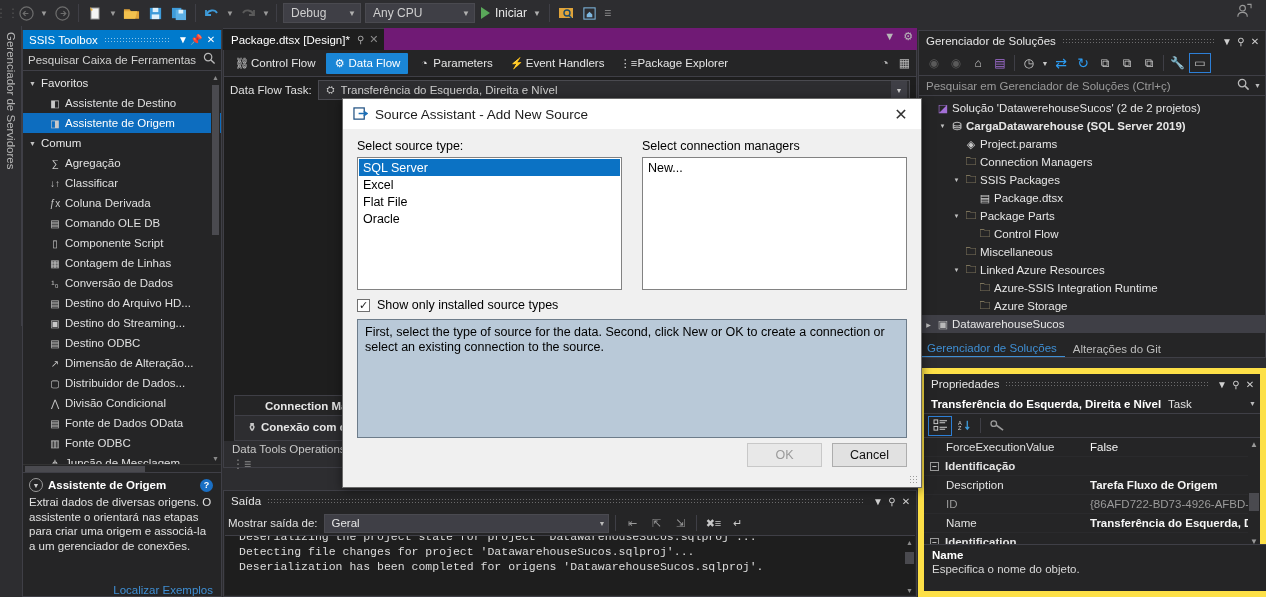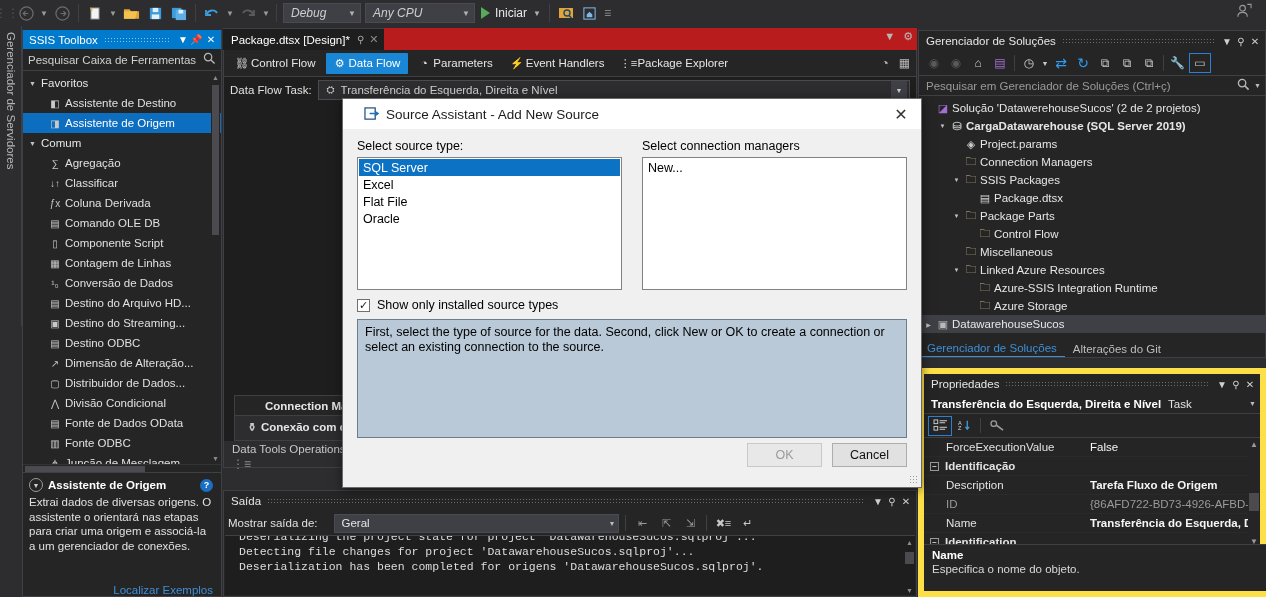--- a/index.html
+++ b/index.html
@@ -17,21 +17,21 @@
   .toolbar{
     position:absolute;left:0;top:0;width:1266px;height:26px;
     background:#2d2d30;display:flex;align-items:center;
   }
   .tb-grip{width:14px;height:26px;display:flex;align-items:center;justify-content:center;color:#555;}
   .tb-btn{width:24px;height:22px;display:flex;align-items:center;justify-content:center;}
   .tb-caret{width:12px;height:22px;display:flex;align-items:center;justify-content:center;color:#9a9a9a;font-size:8px;}
   .tb-sep{width:1px;height:18px;background:#3f3f46;margin:0 4px;}
   .tb-combo{
     height:20px;background:#3f3f46;border:1px solid #4a4a50;color:#cfcfcf;
-    display:flex;align-items:center;padding:0 4px 0 7px;margin:0 2px;font-size:12px;font-style:italic;
+    display:flex;align-items:center;padding:0 4px 0 7px;margin:0 2px;font-size:12px;
   }
   .tb-combo .cv{flex:1;white-space:nowrap;}
   .tb-combo .cc{margin-left:8px;font-size:8px;color:#b0b0b0;}
   .tb-run{display:flex;align-items:center;padding:0 4px;color:#e8e8e8;font-size:12px;}
   .tb-run .tri{
     width:0;height:0;border-left:9px solid #5aa85a;border-top:6px solid transparent;
     border-bottom:6px solid transparent;margin-right:5px;
   }
   .acct{position:absolute;right:14px;top:3px;color:#9a9a9a;font-size:13px;}
 
@@ -92,21 +92,21 @@
     width:13px;height:13px;border-radius:50%;background:#1a6fc4;color:#fff;font-size:9px;
     display:flex;align-items:center;justify-content:center;font-weight:bold;
   }
   .tbx-desc .db{font-size:11.5px;color:#e0e0e0;line-height:14.5px;}
   .tbx-link{text-align:right;color:#3f8fd4;font-size:11.5px;padding:4px 8px 0 0;}
 
   
   .doc{
     position:absolute;left:223px;top:28px;width:694px;height:440px;background:#2d2d30;
   }
-  .doctabs{height:22px;display:flex;align-items:center;background:#b91c1c;position:relative;}
+  .doctabs{height:22px;display:flex;align-items:center;background:#701a75;position:relative;}
   .doctab{
     height:22px;background:#1e1e1e;color:#fff;font-size:11.5px;display:flex;align-items:center;
     padding:0 4px 0 8px;border-top:1px solid #3f3f46;
   }
   .doctab .pin{margin:0 5px 0 7px;color:#aaa;font-size:10px;}
   .doctab .x{color:#8a8a8a;font-size:11px;margin-right:2px;}
   .doctabs .right{position:absolute;right:4px;top:2px;display:flex;gap:8px;color:#b8b8b8;font-size:11px;}
 
   .designer{
     position:absolute;left:0;top:22px;width:694px;height:418px;background:#1e1e1e;
@@ -159,21 +159,21 @@
   .outpane{
     position:absolute;left:223px;top:490px;width:694px;height:107px;
     background:#252526;border:1px solid #3f3f46;
   }
   .out-head{height:20px;display:flex;align-items:center;padding:0 3px 0 7px;color:#e6e6e6;font-size:11.5px;}
   .out-head .t{white-space:nowrap;}
   .out-head .dots{flex:1;height:6px;margin:0 6px;
     background-image:radial-gradient(rgba(180,180,180,.5) 0.7px, transparent 0.8px);background-size:3px 3px;}
   .out-head .ic{width:14px;text-align:center;font-size:10px;color:#d0d0d0;cursor:pointer;}
   .out-bar{height:24px;display:flex;align-items:center;padding:0 4px;gap:4px;}
-  .out-bar .ol{font-size:11.5px;color:#e0e0e0;margin-right:13px;white-space:nowrap;}
+  .out-bar .ol{font-size:11.5px;color:#e0e0e0;margin-right:3px;white-space:nowrap;}
   .out-bar .osel{
     width:285px;height:19px;background:#3f3f46;border:1px solid #4a4a50;color:#e6e6e6;
     display:flex;align-items:center;padding:0 3px 0 6px;font-size:11.5px;
   }
   .out-bar .osel .v{flex:1;}
   .out-bar .osel .c{font-size:7px;color:#bbb;}
   .out-bar .oi{width:20px;height:19px;display:flex;align-items:center;justify-content:center;color:#9a9a9a;font-size:11px;}
   .out-bar .sep{width:1px;height:16px;background:#3f3f46;margin:0 2px;}
   .out-body{
     position:relative;height:60px;background:#1e1e1e;border-top:1px solid #3f3f46;margin:0 1px;
@@ -266,21 +266,21 @@
   .pr-desc .db{font-size:11.5px;color:#d8d8d8;margin-top:2px;}
 
   
   .modal{
     position:absolute;left:342px;top:98px;width:580px;height:390px;
     background:#f0f0f0;border:1px solid #6a6a6a;
     font-family:"Liberation Sans", sans-serif;color:#000;
     box-shadow:0 2px 10px rgba(0,0,0,.5);
   }
   .md-title{
-    height:30px;background:#fff;display:flex;align-items:center;padding:0 0 0 21px;
+    height:30px;background:#fff;display:flex;align-items:center;padding:0 0 0 10px;
   }
   .md-title .ic{width:22px;display:flex;align-items:center;color:#1c4e80;font-size:13px;}
   .md-title .t{flex:1;font-size:13.5px;color:#1c1c1c;}
   .md-title .x{width:40px;height:30px;display:flex;align-items:center;justify-content:center;font-size:16px;color:#333;cursor:pointer;}
   .md-body{padding:10px 14px 0 14px;position:relative;height:310px;}
   .md-cols{display:flex;gap:20px;}
   .md-col{flex:1;}
   .md-lbl{font-size:12.5px;color:#000;margin-bottom:4px;}
   .md-list{
     height:133px;background:#fff;border:1px solid #828282;overflow:hidden;padding:1px;

